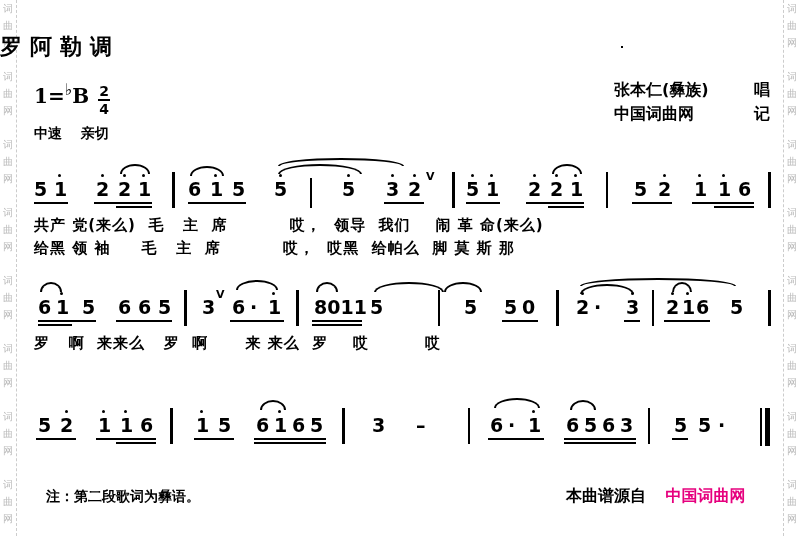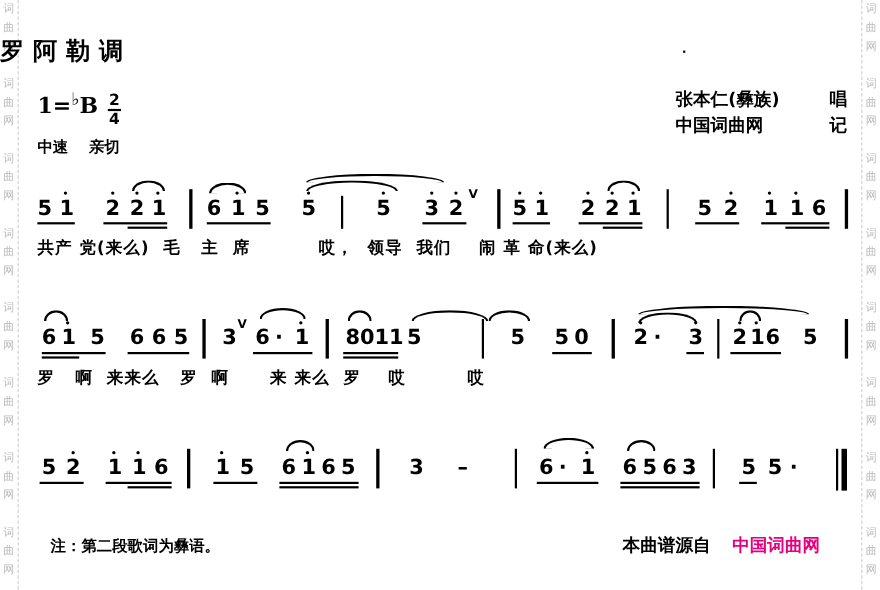--- a/index.html
+++ b/index.html
@@ -202,20 +202,21 @@
   <span class="n" style="left:660px;top:18px">1</span>
   <span class="hd" style="left:664px;top:14px"></span>
   <span class="n" style="left:684px;top:18px">1</span>
   <span class="hd" style="left:688px;top:14px"></span>
   <span class="n" style="left:704px;top:18px">6</span>
   <span class="ul" style="left:658px;top:42px;width:62px"></span>
   <span class="ul" style="left:680px;top:46px;width:40px"></span>
   <span class="barline" style="left:734px;top:12px;height:36px"></span>
 
   <div class="lyr" style="left:0;top:56px">共产 党(来么)  毛   主  席          哎，  领导  我们    闹 革 命(来么)</div>
+  <div class="lyr" style="left:0;top:79px">给黑 领 袖     毛   主  席          哎，  哎黑  给帕么  脚 莫 斯 那</div>
 </div>
 
 <div class="staff" style="top:278px;height:100px">
   <span class="n" style="left:4px;top:18px">6</span>
   <span class="n" style="left:22px;top:18px">1</span>
   <span class="hd" style="left:26px;top:14px"></span>
   <span class="slur" style="left:6px;top:4px;width:18px"></span>
   <span class="n" style="left:48px;top:18px">5</span>
   <span class="ul" style="left:4px;top:42px;width:58px"></span>
   <span class="ul" style="left:4px;top:46px;width:34px"></span>

